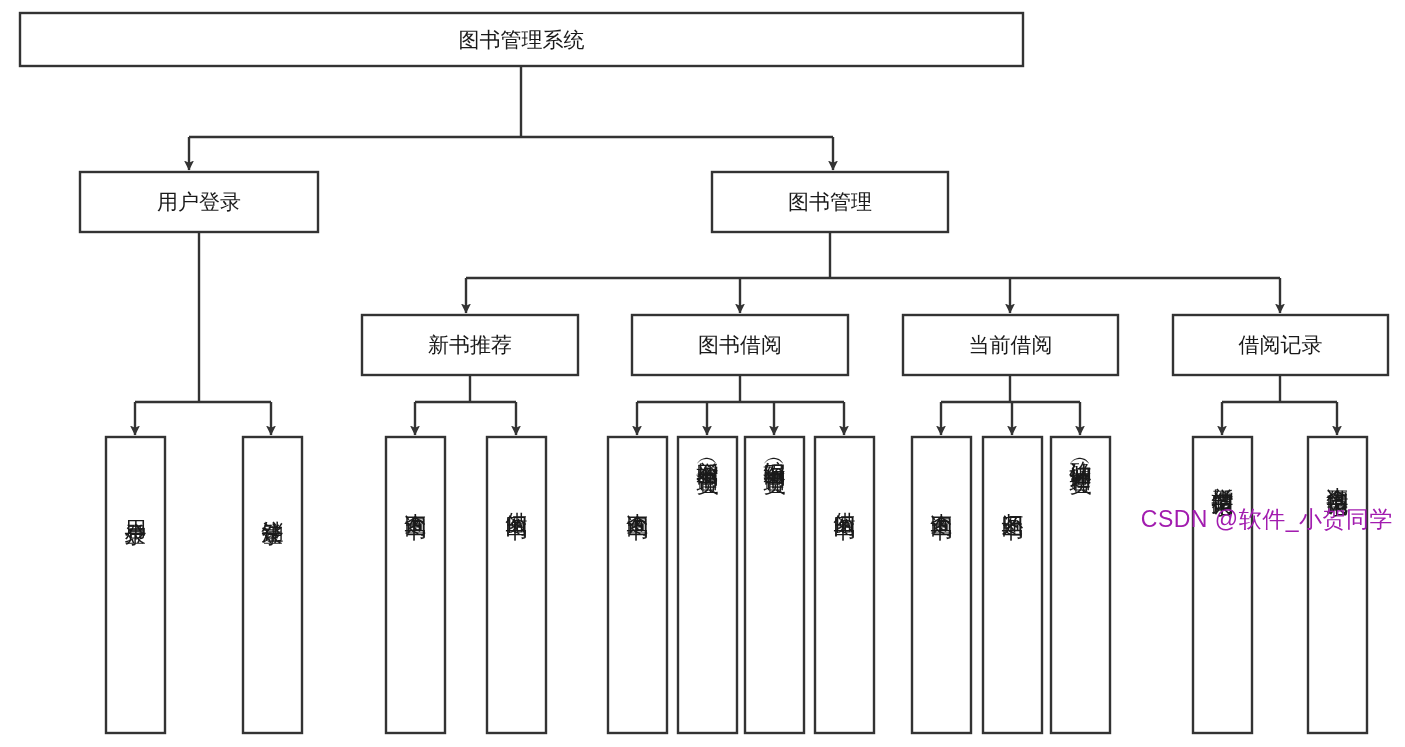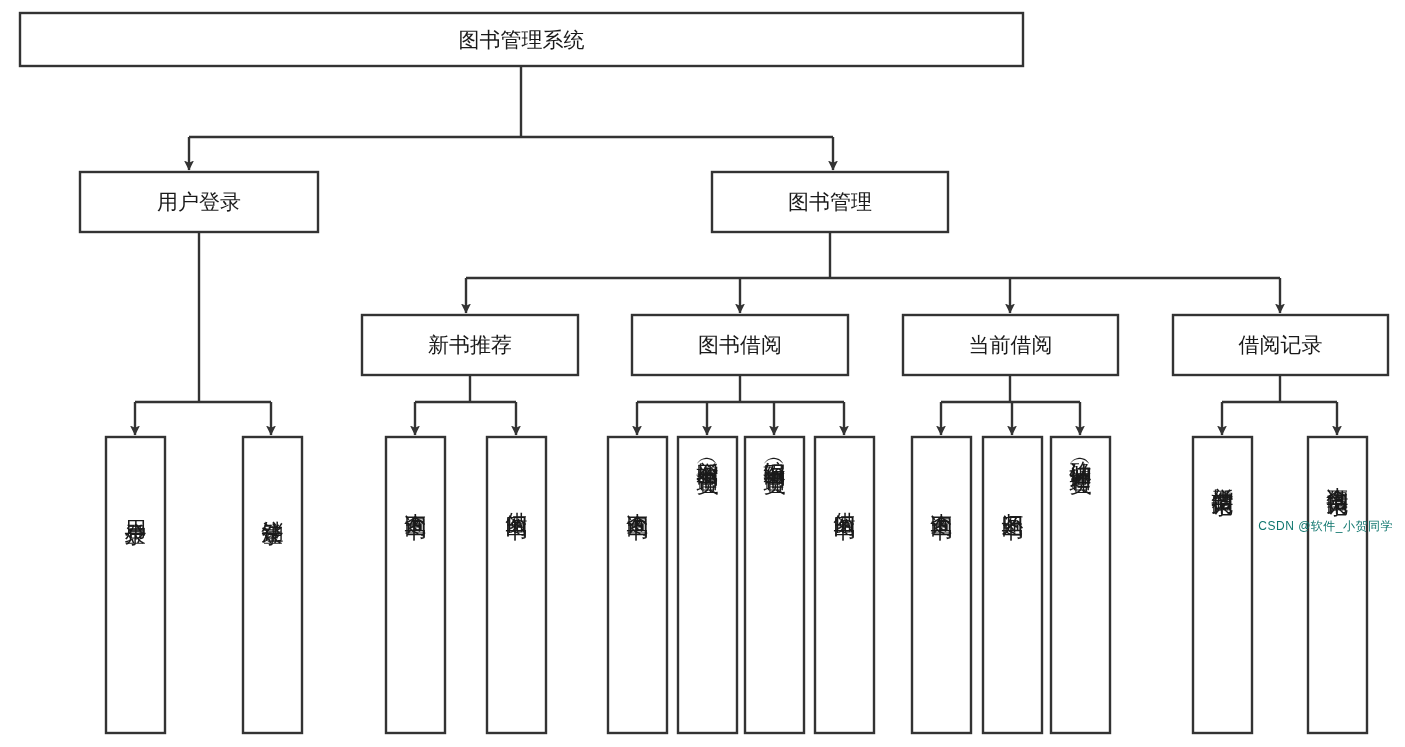--- a/index.html
+++ b/index.html
@@ -62,22 +62,22 @@
     line-height: 1.08;
     color: #1a1a1a;
     letter-spacing: 2px;
     white-space: nowrap;
   }
   .watermark {
     position: absolute;
     right: 12px;
     bottom: 6px;
     font-family: "Liberation Sans", "DejaVu Sans", sans-serif;
-    font-size: 12px;
-    color: #0f766e;
+    font-size: 23px;
+    color: #a21caf;
     letter-spacing: 0.5px;
     white-space: nowrap;
   }
 </style>
 </head>
 <body>
 
 <div id="diagram-root">
   <svg class="flow" viewBox="0 0 1405 747">
     <defs>

